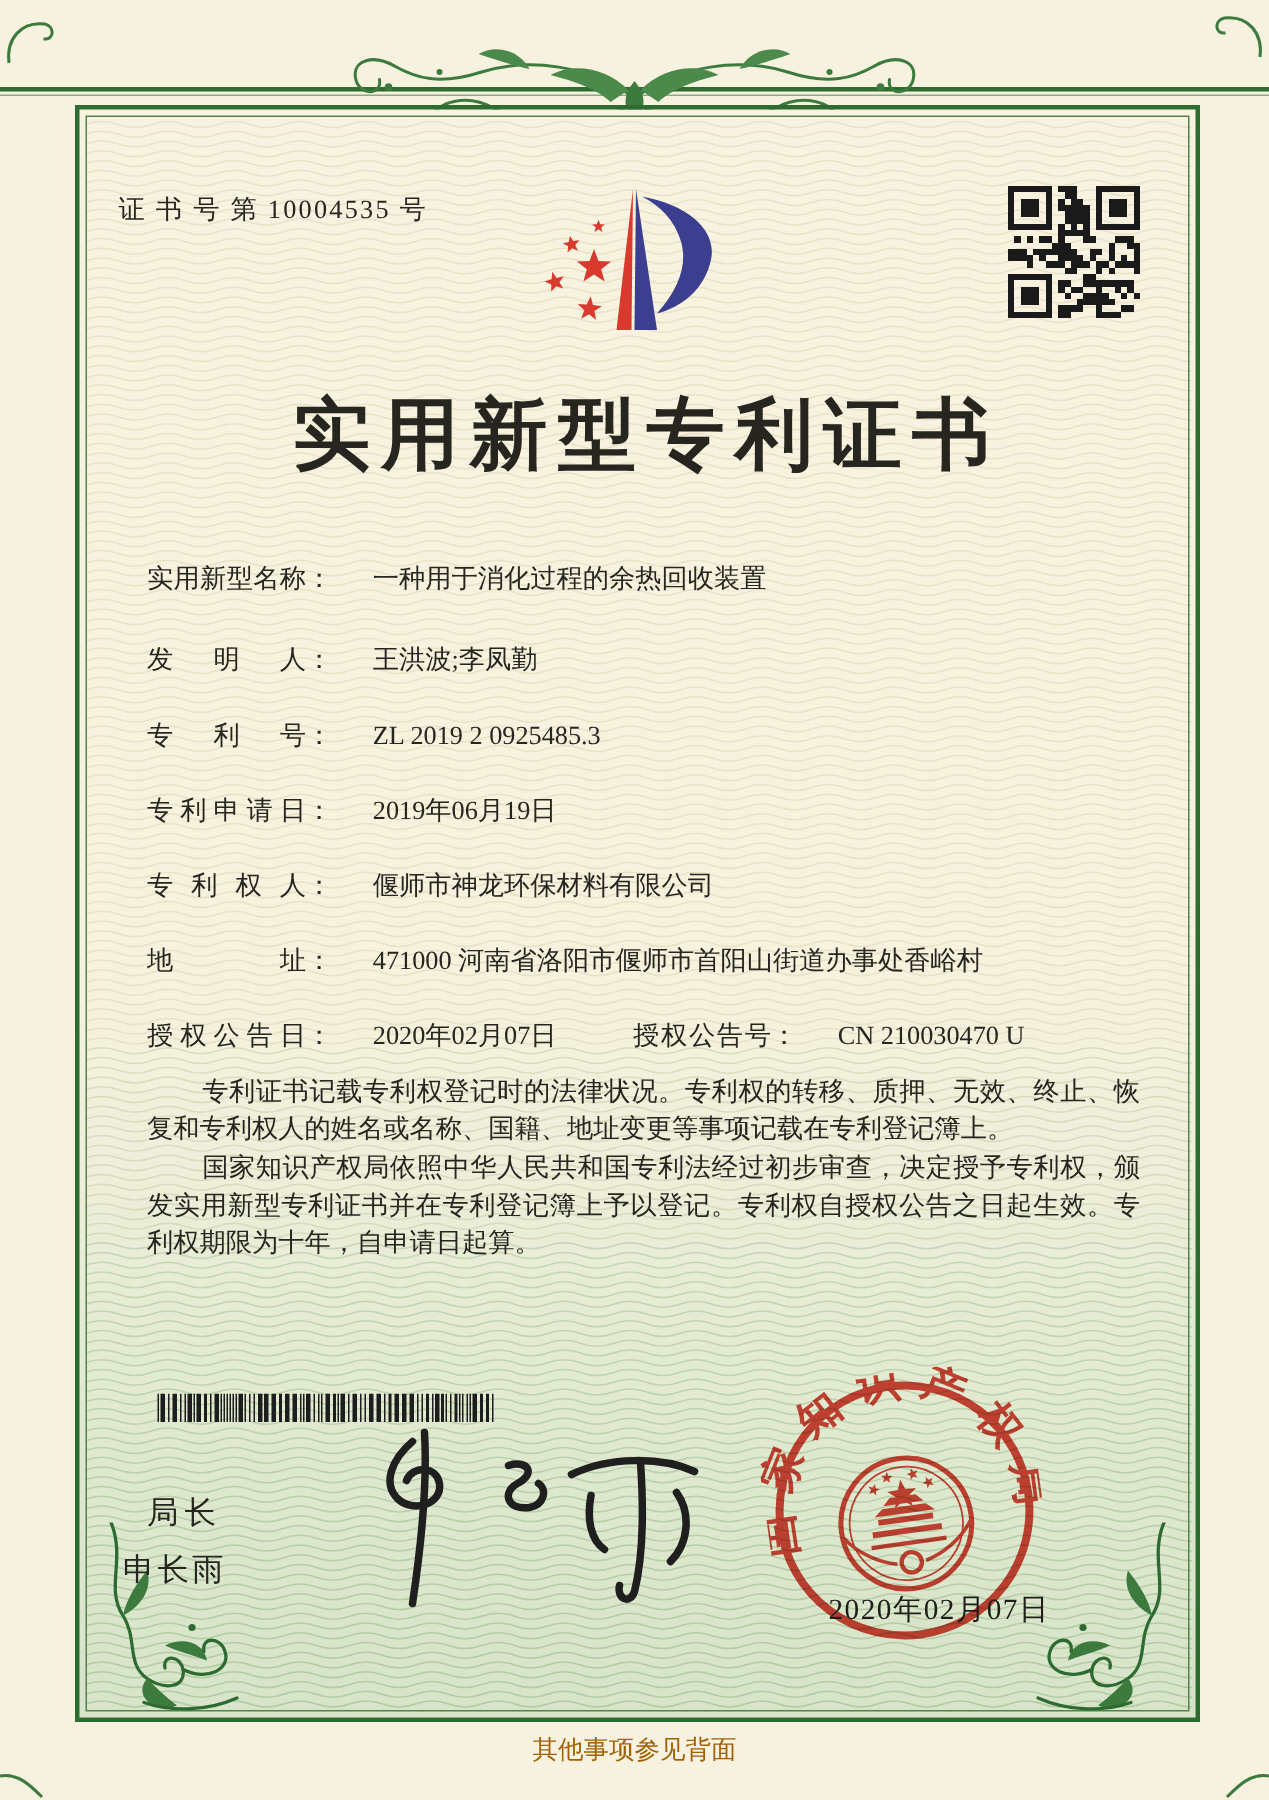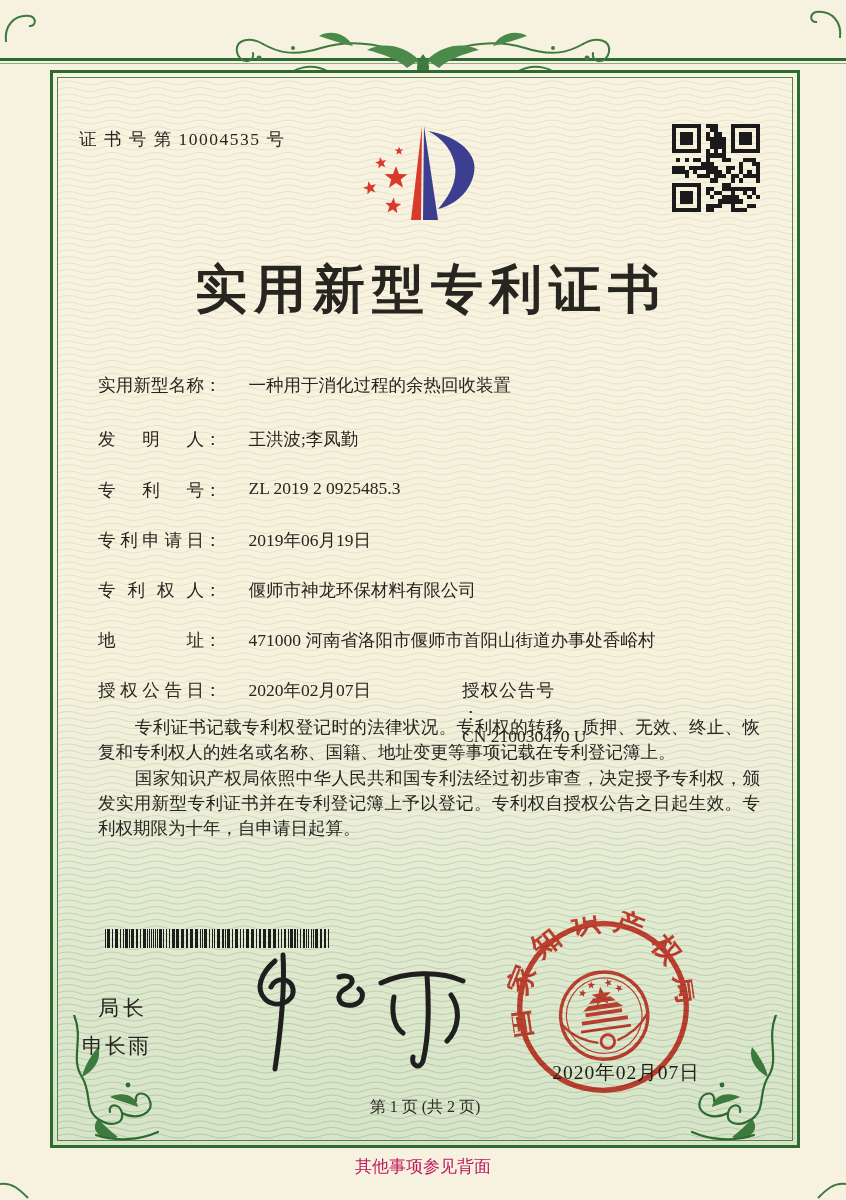--- a/index.html
+++ b/index.html
@@ -25,36 +25,36 @@
   .corner-orn { position:absolute; bottom:2px; }
   .corner-orn.left { left:5px; }
   .corner-orn.right { right:5px; transform:scaleX(-1); }
   
   .abs { position:absolute; }
   .cert-no { left:26px; top:54px; font-size:17.5px; letter-spacing:1.5px; }
   .logo { left:303px; top:42px; }
   .qr { left:619px; top:51px; width:88px; height:88px; }
   .title { left:0; right:0; top:182px; text-align:center; font-size:52px; font-weight:bold; letter-spacing:7px;margin-left:12px; }
   .fields { left:45px; top:0; width:670px; }
-  .frow { position:absolute; left:0; display:flex; align-items:flex-start; white-space:nowrap; font-size:17.5px; }
+  .frow { position:absolute; left:0; display:flex; align-items:center; white-space:nowrap; font-size:17.5px; }
   .flabel { display:inline-block; width:106px; text-align:justify; text-align-last:justify; }
   .fcolon { display:inline-block; }
   .fvalue { display:inline-block; margin-left:27px; }
-  .grant2 { position:absolute; left:337px; top:0; display:flex; align-items:baseline; white-space:nowrap;flex-direction:column; }
+  .grant2 { position:absolute; left:324px; top:0; display:flex; align-items:baseline; white-space:nowrap; }
   .grant2 .flabel { width:92px; }
   .paras { left:45px; top:642px; width:662px; font-size:17.5px; line-height:25.3px; text-align:justify; }
   .paras p { text-indent:2.1em; }
   .barcode { left:50px; top:856px; }
   .signer-title { left:45px; top:921px; font-size:21px; letter-spacing:4px; }
   .signer-name { left:29px; top:959px; font-size:21px; letter-spacing:2px; }
   .signature { left:178px; top:876px; }
   .seal { left:458px; top:842px; transform:rotate(-8deg); mix-blend-mode:multiply; opacity:.93; }
   .seal-date { left:473px; top:986px; width:200px; text-align:center; font-size:19.5px; letter-spacing:1px; color:#1e1d18; }
   .page-no { left:0; right:0; top:1024px; text-align:center; font-size:16px; color:#2c2b25; }
-  .back-note { position:absolute; left:0; right:0; top:1155px; text-align:center; font-size:17px; color:#be185d; }
+  .back-note { position:absolute; left:0; right:0; top:1155px; text-align:center; font-size:17px; color:#a16207; }
   svg { display:block; }
 </style>
 </head>
 <body>
 
 <div class="paper">
 
   <div class="rule-a"></div>
   <div class="rule-b"></div>
   <svg class="flourish" width="460" height="72" viewBox="0 0 460 72">
@@ -691,17 +691,16 @@
         <rect x="-19" y="-5" width="38" height="4" stroke="none"></rect>
         <rect x="-24" y="3" width="48" height="4" stroke="none"></rect>
         <rect x="-26" y="12" width="52" height="3" stroke="none"></rect>
         <circle cx="0" cy="27" r="7" fill="none" stroke-width="3"></circle>
         <path d="M-44,4 C-36,16 -22,24 -10,27" fill="none" stroke-width="2.5"></path>
         <path d="M44,4 C36,16 22,24 10,27" fill="none" stroke-width="2.5"></path>
       </g>
     </svg>
     <div class="abs seal-date">2020年02月07日</div>
 
-    <div class="abs page-no">第 1 页 (共 2 页)</div>
   </div>
 
   <div class="back-note">其他事项参见背面</div>
 </div>
 
 </body></html>

